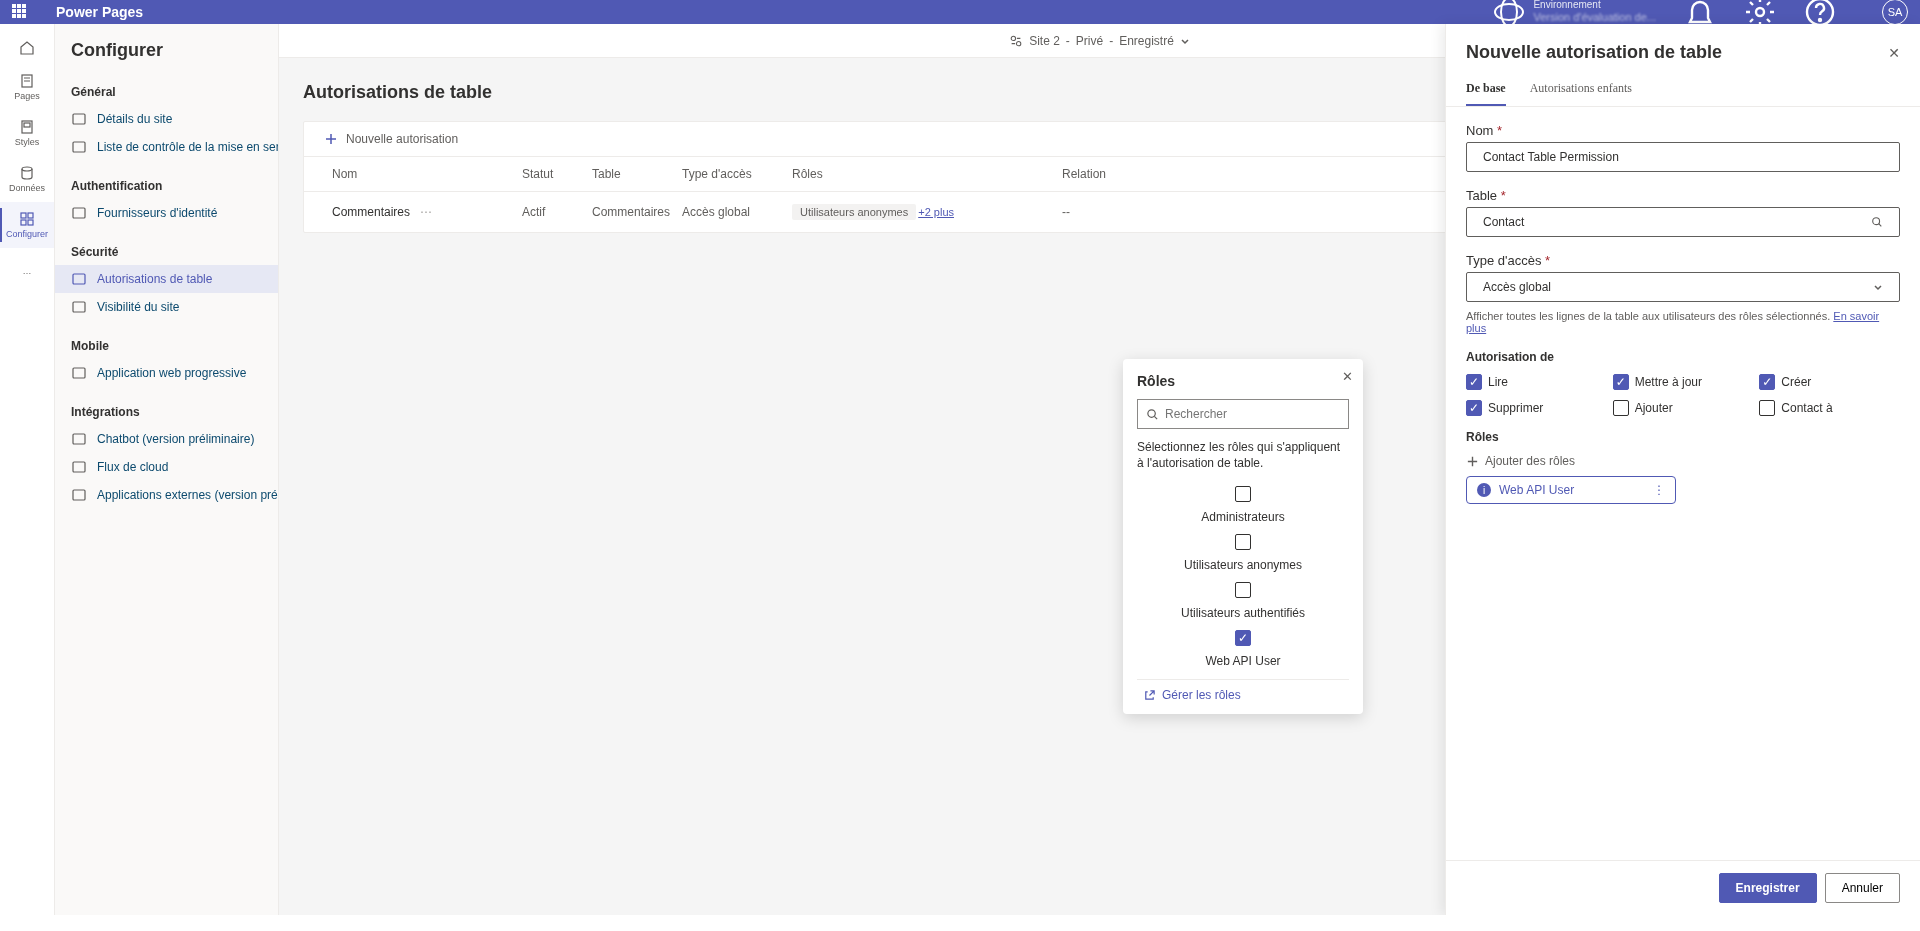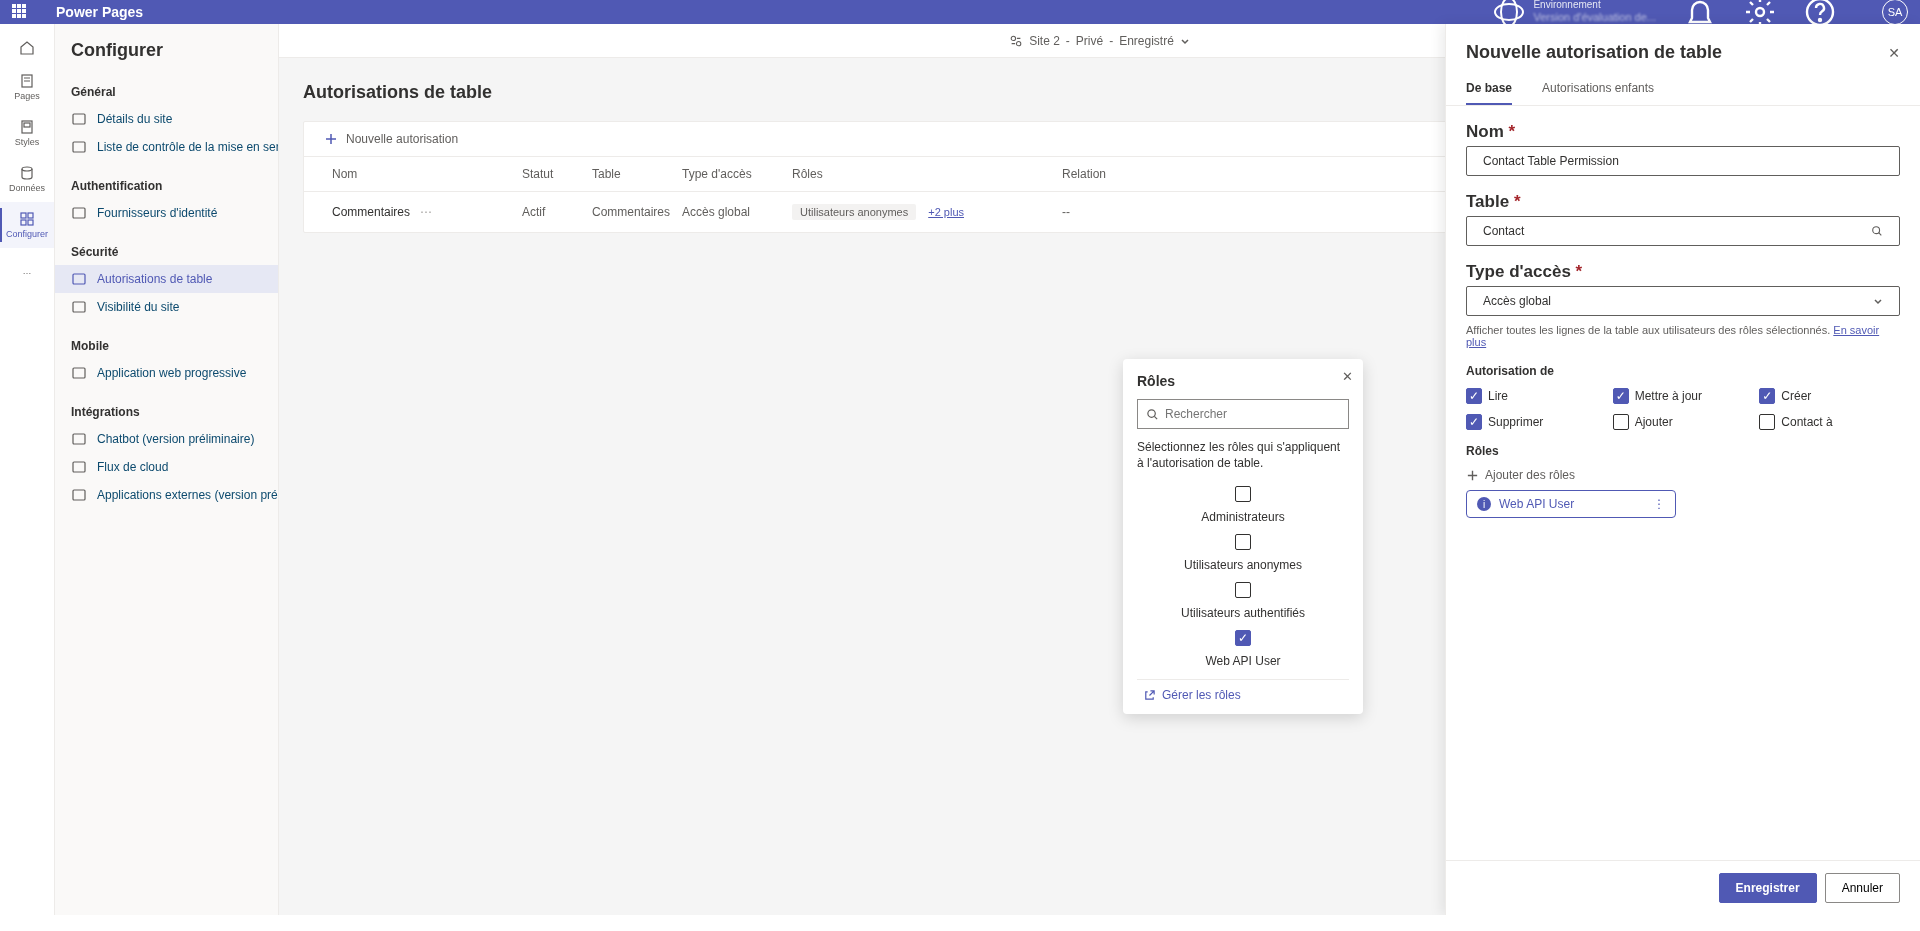--- a/index.html
+++ b/index.html
@@ -37,43 +37,43 @@
 
 .main { flex: 1; background: #f5f5f5; position: relative; }
 .main-top { height: 34px; background: #fff; border-bottom: 1px solid #edebe9; display: flex; align-items: center; justify-content: center; gap: 6px; font-size: 12px; color: #605e5c; }
 .main-body { padding: 24px; }
 .page-title { font-size: 18px; font-weight: 600; margin-bottom: 18px; }
 .card { background: #fff; border: 1px solid #edebe9; border-radius: 2px; }
 .card-bar { padding: 10px 20px; display: flex; align-items: center; gap: 8px; font-size: 12px; color: #605e5c; cursor: pointer; }
 .table-head { display: grid; grid-template-columns: 180px 60px 80px 100px 260px 80px; gap: 10px; padding: 10px 28px; border-top: 1px solid #edebe9; border-bottom: 1px solid #edebe9; font-size: 12px; color: #605e5c; }
 .table-row { display: grid; grid-template-columns: 180px 60px 80px 100px 260px 80px; gap: 10px; padding: 12px 28px; font-size: 12px; align-items: center; }
 .pill { background: #f3f2f1; color: #605e5c; padding: 2px 8px; border-radius: 2px; font-size: 11px; display: inline-block; }
-.plus { color: #5059b4; font-size: 11px; margin-left: 12px; text-decoration: underline; }
+.plus { color: #5059b4; font-size: 11px; margin-left: 2px; text-decoration: underline; }
 
 .roles-popup { position: absolute; left: 844px; top: 335px; width: 240px; background: #fff; border-radius: 4px; box-shadow: 0 4px 16px rgba(0,0,0,0.15); padding: 14px 14px 10px; z-index: 10; }
 .roles-popup h3 { font-size: 14px; font-weight: 600; margin-bottom: 10px; }
 .roles-close { position: absolute; right: 10px; top: 10px; cursor: pointer; color: #605e5c; }
 .roles-search { border: 1px solid #8a8886; height: 30px; display: flex; align-items: center; padding: 0 8px; gap: 6px; margin-bottom: 10px; }
 .roles-search input { border: none; outline: none; font-size: 12px; flex: 1; }
 .roles-desc { font-size: 12px; color: #323130; margin-bottom: 10px; line-height: 1.35; }
 .roles-opt { display: flex; align-items: center; gap: 8px; padding: 5px 6px; font-size: 12px; flex-direction: column; }
 .chk { width: 16px; height: 16px; border: 1px solid #323130; border-radius: 2px; display: inline-flex; align-items: center; justify-content: center; flex-shrink: 0; }
 .chk.on { background: #5059b4; border-color: #5059b4; color: #fff; }
 .roles-link { color: #5059b4; font-size: 12px; display: flex; align-items: center; gap: 6px; padding: 8px 6px 2px; border-top: 1px solid #edebe9; margin-top: 6px; cursor: pointer; }
 
 .panel { position: absolute; right: 0; top: 0; bottom: 0; width: 475px; background: #fff; border-left: 1px solid #edebe9; box-shadow: -4px 0 12px rgba(0,0,0,0.08); display: flex; flex-direction: column; z-index: 20; }
 .panel-head { display: flex; align-items: center; justify-content: space-between; padding: 18px 20px 10px; }
 .panel-head h2 { font-size: 18px; font-weight: 600; }
 .panel-close { cursor: pointer; color: #605e5c; font-size: 14px; }
-.panel-tabs { display: flex; gap: 30px; padding: 0 20px; border-bottom: 1px solid #edebe9; }
+.panel-tabs { display: flex; gap: 24px; padding: 0 20px; border-bottom: 1px solid #edebe9; font-family: Liberation Serif, serif; }
 .panel-tab { padding: 8px 0; font-size: 12px; color: #605e5c; cursor: pointer; }
 .panel-tab.active { color: #323130; border-bottom: 2px solid #5059b4; font-weight: 600; }
 .panel-body { padding: 16px 20px; flex: 1; overflow-y: auto; }
 .field { margin-bottom: 16px; }
-.field-label { font-size: 17px; font-weight: 700; color: #323130; margin-bottom: 4px; display: block; }
+.field-label { font-size: 13px; font-weight: 400; color: #323130; margin-bottom: 4px; display: block; }
 .req { color: #a4262c; }
 .input { width: 100%; height: 30px; border: 1px solid #605e5c; padding: 0 16px; font-size: 12px; border-radius: 2px; display: flex; align-items: center; justify-content: space-between; }
 .hint { font-size: 11px; color: #605e5c; margin-top: 8px; }
 .hint a { color: #5059b4; text-decoration: underline; }
 .section-title { font-size: 12px; font-weight: 600; margin: 14px 0 10px; }
 .perm-grid { display: grid; grid-template-columns: 1fr 1fr 1fr; gap: 10px 6px; }
 .perm-cell { display: flex; align-items: center; gap: 6px; font-size: 12px; }
 .add-roles { display: flex; align-items: center; gap: 6px; color: #605e5c; font-size: 12px; cursor: pointer; margin-bottom: 8px; }
 .role-chip { border: 1px solid #5059b4; border-radius: 4px; padding: 6px 10px; display: inline-flex; align-items: center; gap: 8px; color: #5059b4; font-size: 12px; position: relative; width: 210px; justify-content: space-between; }
 .role-chip-left { display: flex; align-items: center; gap: 8px; }

